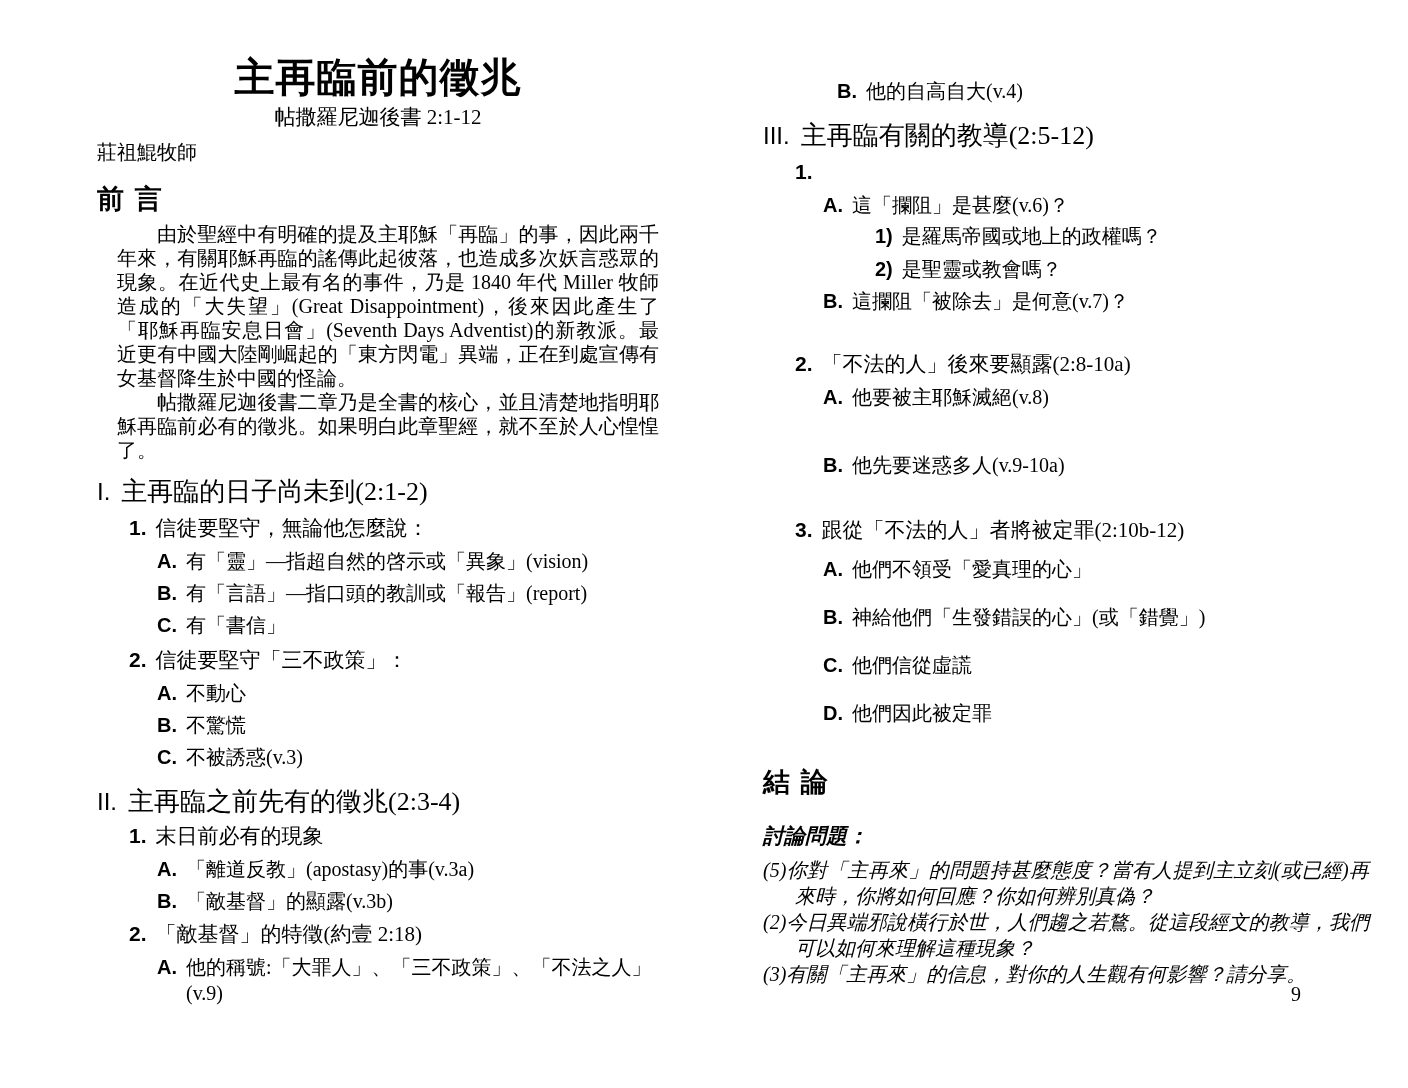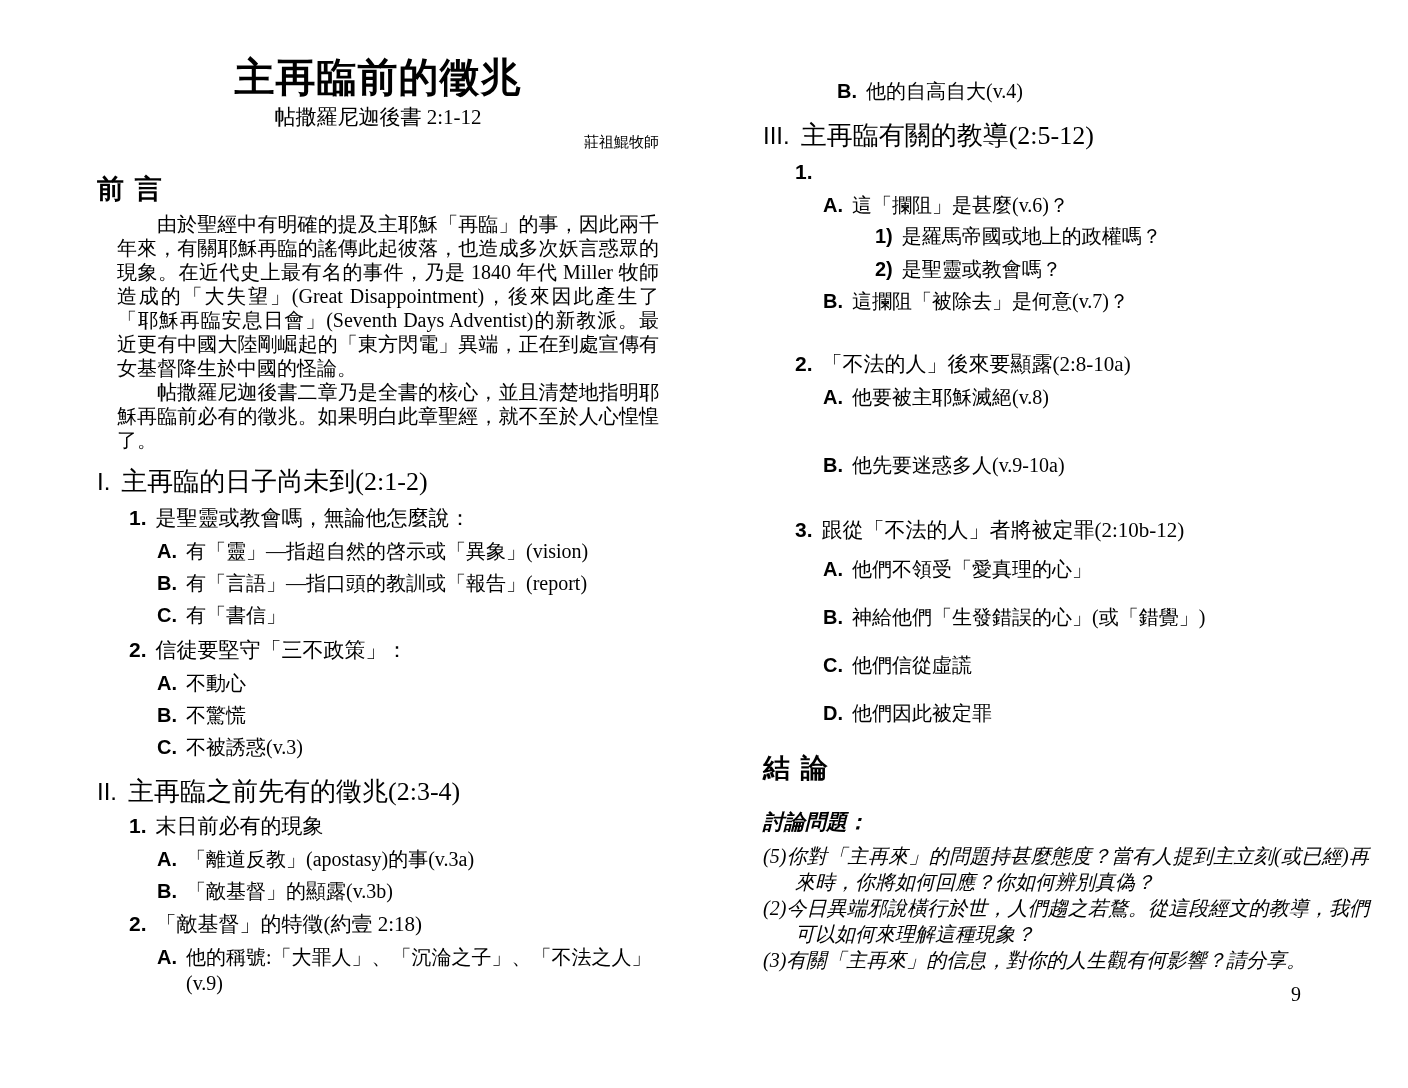--- a/index.html
+++ b/index.html
@@ -6,21 +6,21 @@
   .page {
     position:relative; width:1408px; height:1088px; background:#ffffff;
     color:#000; font-family:"Liberation Serif", serif; overflow:hidden;
   }
   .col { position:absolute; top:0; }
   .col-left  { left:97px;  width:562px; }
   .col-right { left:763px; width:606px; }
 
   .doc-title  { margin-top:54px; text-align:center; font-size:40px; font-weight:bold; line-height:48px; letter-spacing:1px; }
   .doc-sub    { margin-top:3px;  text-align:center; font-size:21px; line-height:25px; }
-  .doc-author {  text-align:right; font-size:15px; line-height:25px; }
+  .doc-author { margin-top:10px;  text-align:left; font-size:20px; line-height:25px; }
 
   .h2 { font-size:27px; font-weight:bold; line-height:33px; letter-spacing:2px; }
   .para { font-size:20px; line-height:24px; text-align:justify; text-indent:2em;margin-left:20px; }
 
   .sec-h { display:flex; align-items:center; font-size:26px; font-weight:normal; line-height:32px; }
   .sec-h .mk { font-family:"Liberation Sans", sans-serif; font-size:24px; margin-right:11px; }
 
   .it { display:flex; align-items:baseline; }
   .it .mk { font-family:"Liberation Sans", sans-serif; font-weight:bold; margin-right:9px; white-space:nowrap; }
   .l1 { margin-left:32px;  font-size:21px; line-height:28px; }
@@ -28,21 +28,21 @@
   .l3 { margin-left:112px; font-size:20px; line-height:25px; }
   .cont { margin-left:74px; }
 
   .disc-h { font-size:21px; font-weight:bold; font-style:italic; line-height:26px; }
   .q { font-size:20px; font-style:italic; line-height:26px; padding-left:1.6em; text-indent:-1.6em; text-align:justify; }
 
   .page-num { position:absolute; left:1291px; top:983px; font-size:20px; }
 
   .g4{margin-top:4px} .g6{margin-top:6px} .g8{margin-top:8px}
   .g12{margin-top:12px} .g14{margin-top:14px} .g16{margin-top:16px} .g18{margin-top:18px}
-  .g22{margin-top:22px} .g24{margin-top:26px} .g30{margin-top:24px} .g36{margin-top:36px}
+  .g22{margin-top:22px} .g24{margin-top:40px} .g30{margin-top:24px} .g36{margin-top:36px}
   .g38{margin-top:38px} .g42{margin-top:42px} .g78{margin-top:78px}
 </style>
 </head>
 <body>
 
 <div class="page">
 
   <div class="col col-left">
 
     <div class="doc-title">主再臨前的徵兆</div>
@@ -53,21 +53,21 @@
     <div class="para g6">由於聖經中有明確的提及主耶穌「再臨」的事，因此兩千年來，有關耶穌再臨的謠傳此起彼落，也造成多次妖言惑眾的現象。在近代史上最有名的事件，乃是 1840 年代 Miller 牧師造成的「大失望」(Great Disappointment)，後來因此產生了「耶穌再臨安息日會」(Seventh Days Adventist)的新教派。最近更有中國大陸剛崛起的「東方閃電」異端，正在到處宣傳有女基督降生於中國的怪論。</div>
     <div class="para">帖撒羅尼迦後書二章乃是全書的核心，並且清楚地指明耶穌再臨前必有的徵兆。如果明白此章聖經，就不至於人心惶惶了。</div>
 
     <div class="sec-h g14">
       <span class="mk">I.</span>
       <span>主再臨的日子尚未到(2:1-2)</span>
     </div>
 
     <div class="it l1 g6">
       <span class="mk">1.</span>
-      <span>是聖靈或教會嗎，無論他怎麼說：</span>
+      <span>信徒要堅守，無論他怎麼說：</span>
     </div>
     <div class="it l2 g6">
       <span class="mk">A.</span>
       <span>有「靈」—指超自然的啓示或「異象」(vision)</span>
     </div>
     <div class="it l2 g6">
       <span class="mk">B.</span>
       <span>有「言語」—指口頭的教訓或「報告」(report)</span>
     </div>
     <div class="it l2 g6">
@@ -109,21 +109,21 @@
       <span class="mk">B.</span>
       <span>「敵基督」的顯露(v.3b)</span>
     </div>
 
     <div class="it l1 g6">
       <span class="mk">2.</span>
       <span>「敵基督」的特徵(約壹 2:18)</span>
     </div>
     <div class="it l2 g6">
       <span class="mk">A.</span>
-      <span>他的稱號:「大罪人」、「沉淪之子」、「不法之人」(v.9)</span>
+      <span>他的稱號:「大罪人」、「三不政策」、「不法之人」(v.9)</span>
     </div>
   </div>
 
   <div class="col col-right">
 
     <div class="it l2 cont g78">
       <span class="mk">B.</span>
       <span>他的自高自大(v.4)</span>
     </div>
 

